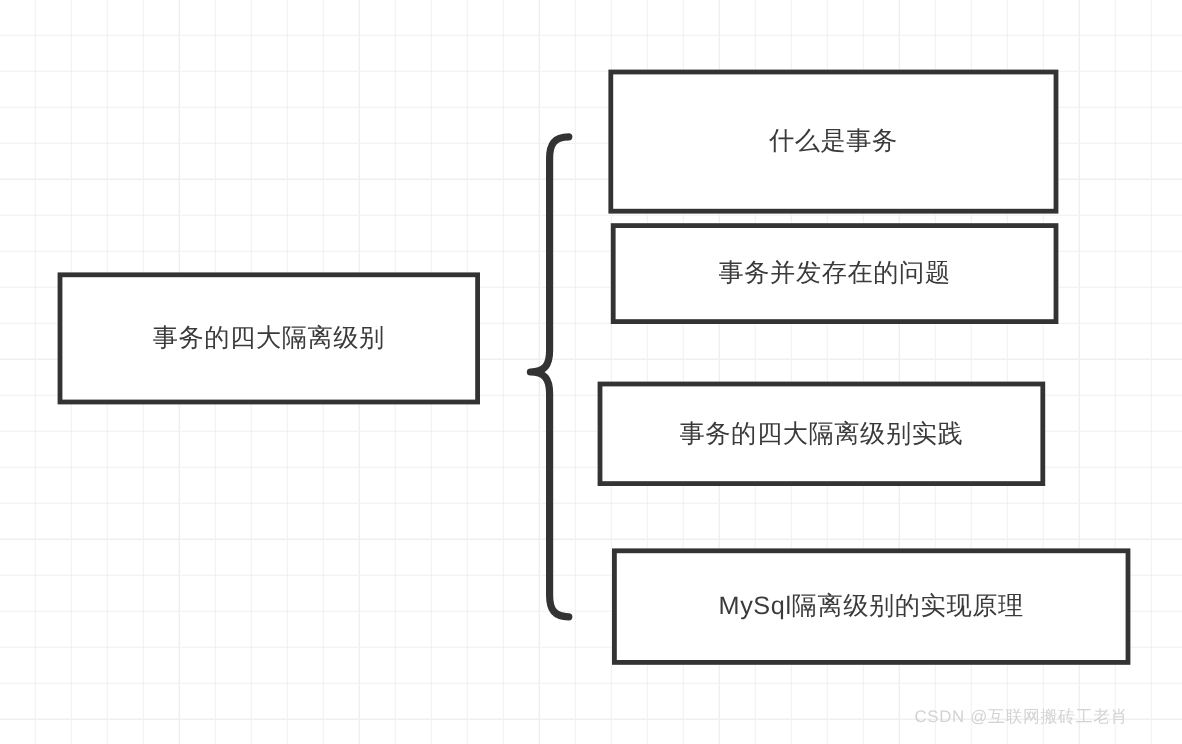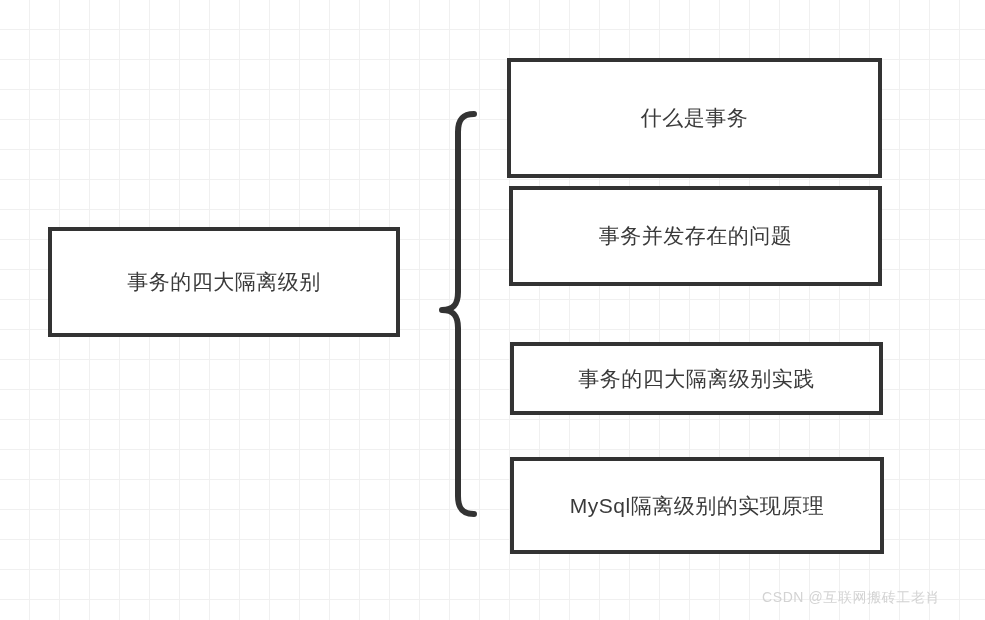--- a/index.html
+++ b/index.html
@@ -54,33 +54,32 @@
   #child-node-0 {
     left: 507px;
     top: 58px;
     width: 375px;
     height: 120px;
   }
   #child-node-1 {
     left: 509px;
     top: 186px;
     width: 373px;
-    height: 100px;
+    height: 84px;
   }
   #child-node-2 {
-    left: 510px;
+    left: 498px;
     top: 318px;
     width: 373px;
-    height: 73px;
-    margin-top: 24px;
+    height: 87px;
   }
   #child-node-3 {
     left: 510px;
     top: 457px;
-    width: 374px;
+    width: 432px;
     height: 97px;
   }
   #brace-connector {
     position: absolute;
     left: 418px;
     top: 108px;
     width: 60px;
     height: 412px;
   }
   #watermark {

